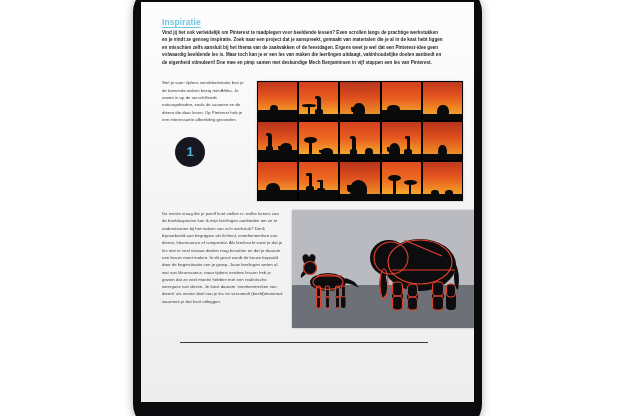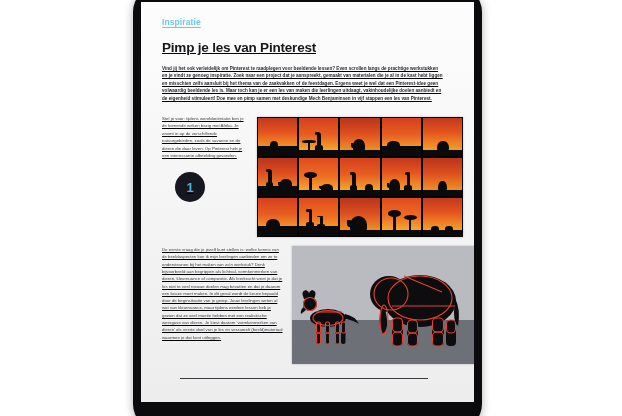--- a/index.html
+++ b/index.html
@@ -32,21 +32,21 @@
   
   #page{
     position:absolute;
     left:0; top:0;
     width:333px; height:400px;
     background:linear-gradient(180deg,#fdfdfd 0%,#f4f4f5 55%,#ededee 100%);
     padding:0;
     box-sizing:border-box;
   }
 
-  .inner{ padding:9px 31px 0 21px;text-decoration:underline; }
+  .inner{ padding:9px 31px 0 21px; }
 
   
   #breadcrumb{
     font-size:8.5px;
     font-weight:bold;
     color:#6ec6e8;
     letter-spacing:0.1px;
     text-decoration:underline;
     text-underline-offset:2px;
     display:inline-block;
@@ -176,21 +176,20 @@
 </head>
 <body>
 
 <div id="device-frame">
   <div id="screen">
     <div id="page">
       <div class="inner">
 
         <a href="#" id="breadcrumb">Inspiratie</a>
 
-        <h1 id="page-title">Pimp je les van Pinterest</h1>
 
         <p id="intro">Vind jij het ook verleidelijk om Pinterest te raadplegen voor beeldende lessen? Even scrollen langs de prachtige werkstukken en je vindt ze genoeg inspiratie. Zoek naar een project dat je aanspreekt, gemaakt van materialen die je al in de kast hebt liggen en misschien zelfs aansluit bij het thema van de zaakvakken of de feestdagen. Ergens weet je wel dat een Pinterest-idee geen volwaardig beeldende les is. Maar toch kan je er een les van maken die leerlingen uitdaagt, vakinhoudelijke doelen aanbiedt en de eigenheid stimuleert! Doe mee en pimp samen met deskundige Mech Benjaminsen in vijf stappen een les van Pinterest.</p>
 
         
         <div class="section">
 
           <div class="col-left">
             <div class="col-text">Stel je voor: tijdens wereldoriëntatie ben je de komende weken bezig met Afrika. Je zoomt in op de verschillende natuurgebieden, zoals de savanne en de dieren die daar leven. Op Pinterest heb je een interessante afbeelding gevonden.</div>
 
             <div id="step-badge">1</div>

